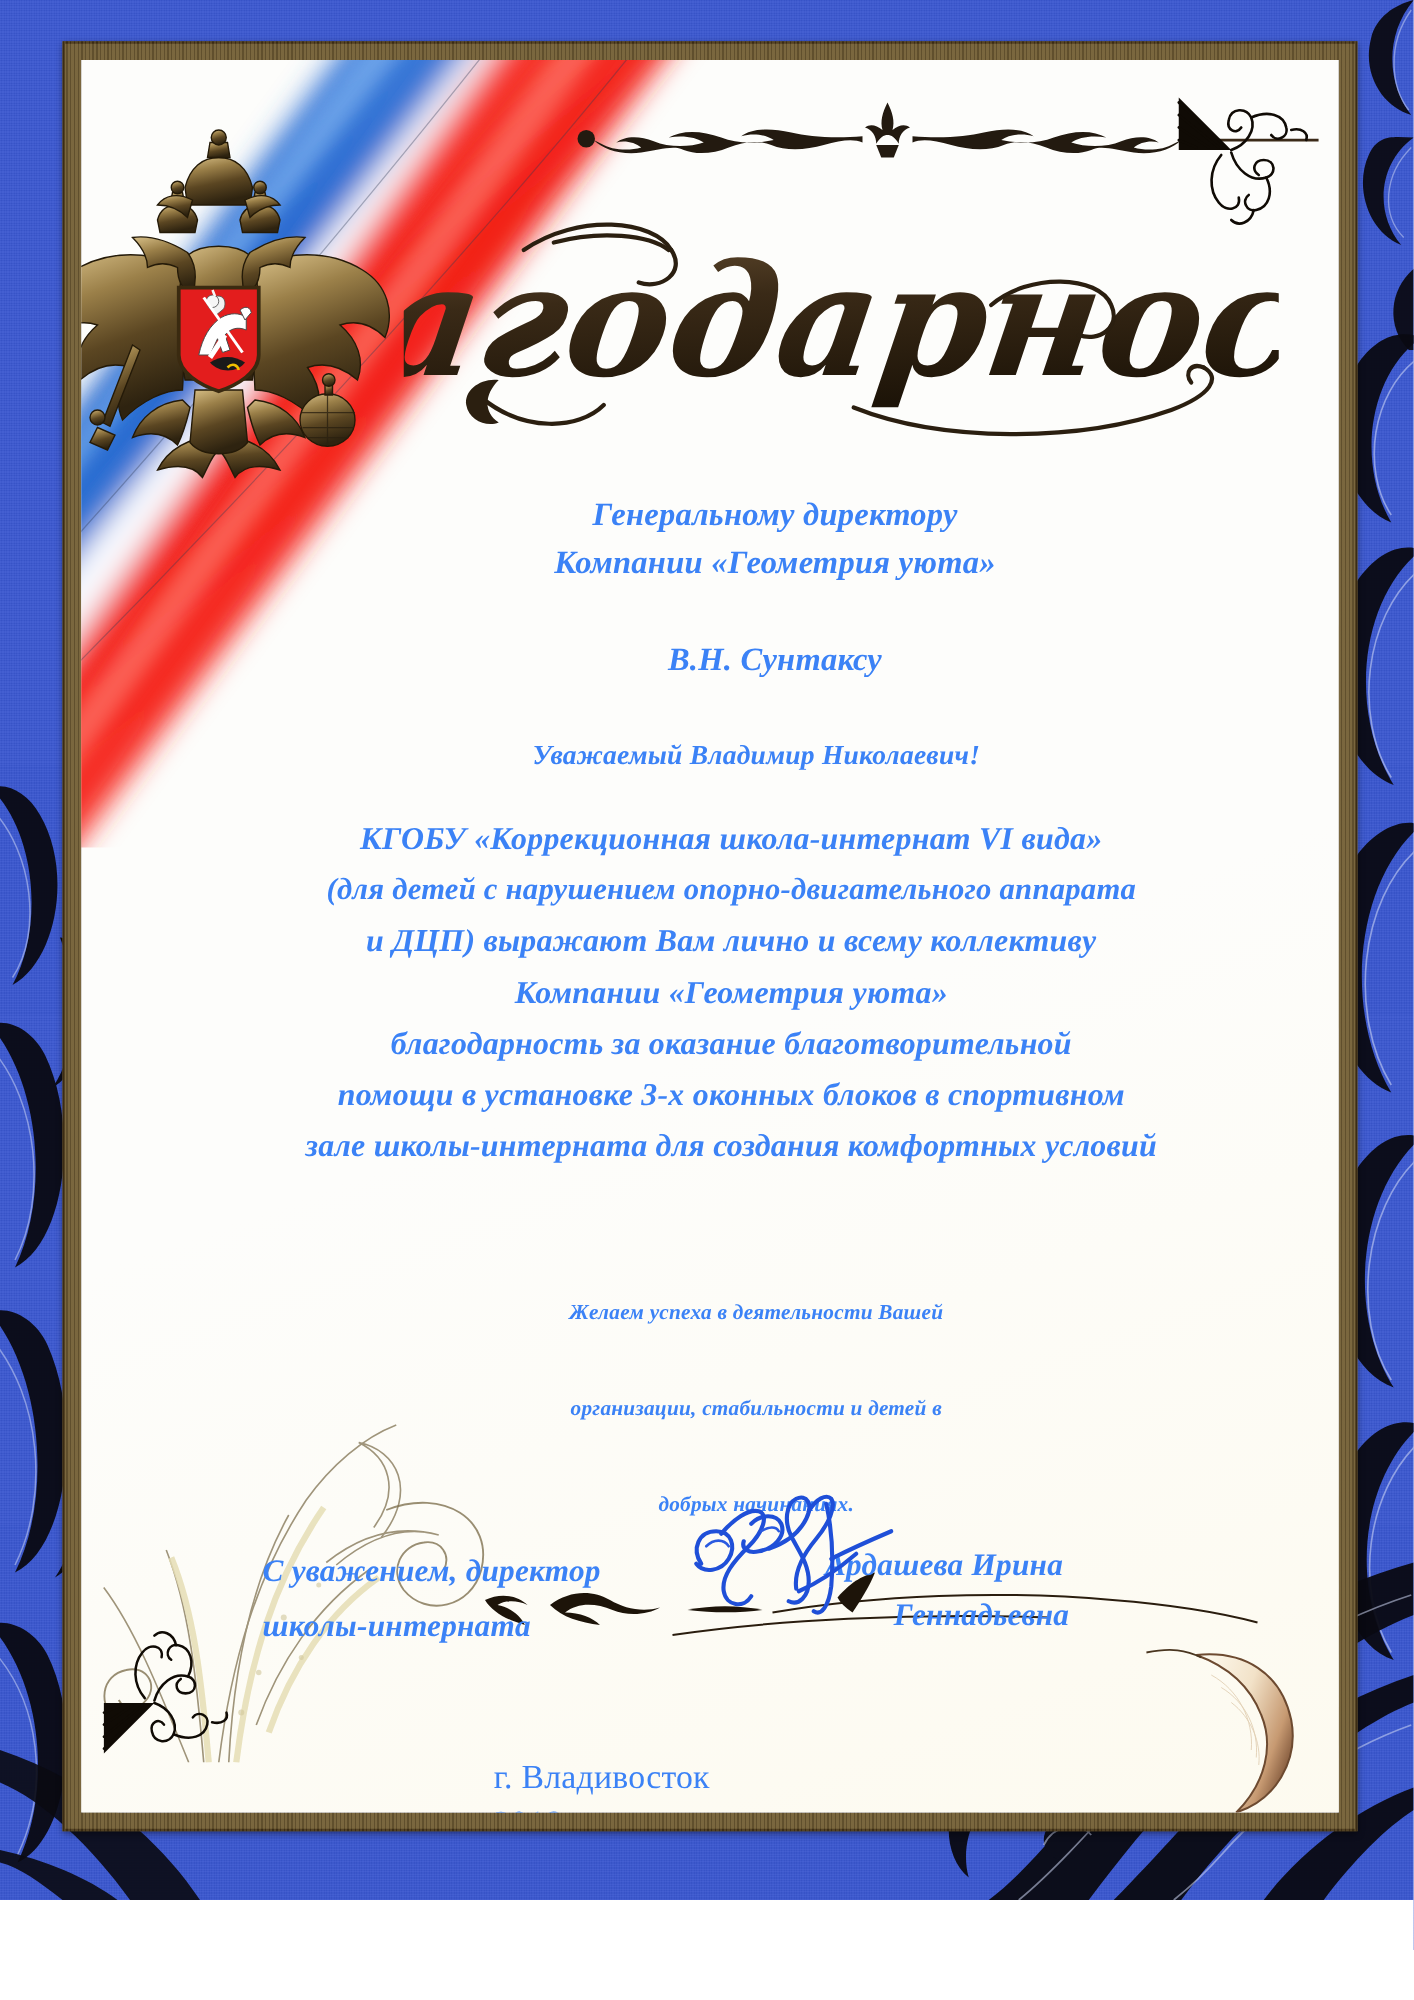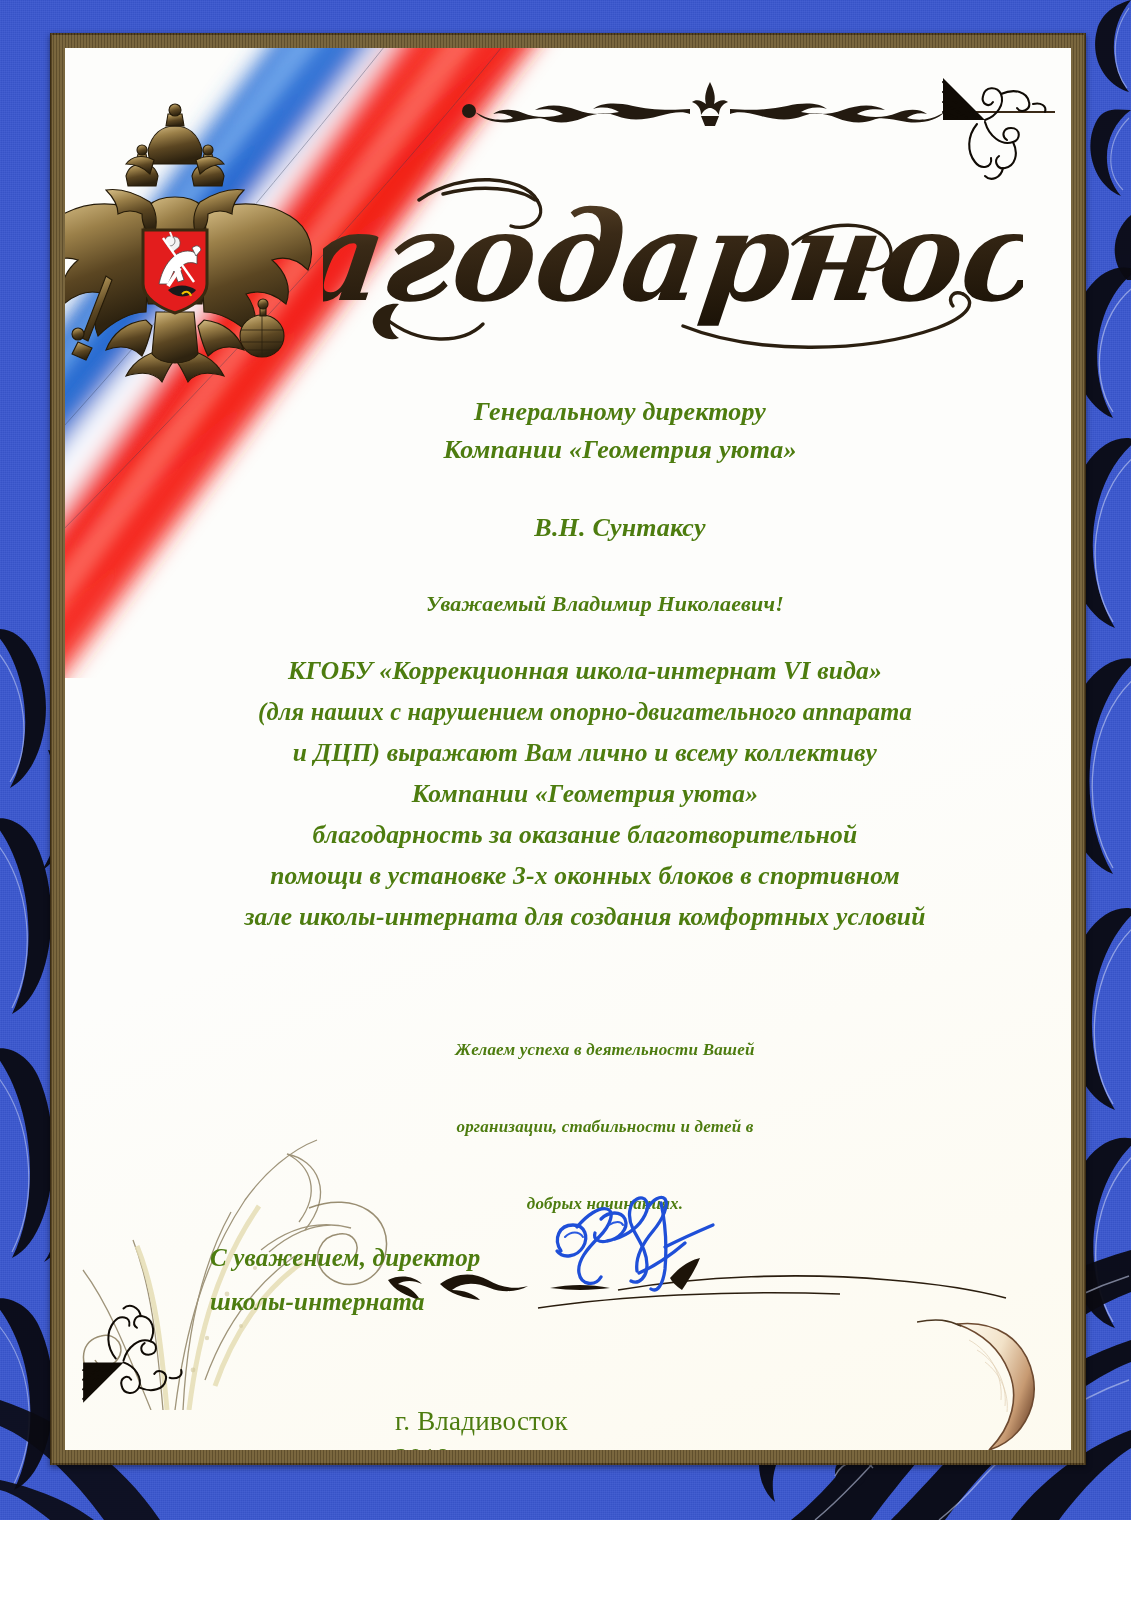--- a/index.html
+++ b/index.html
@@ -87,21 +87,21 @@
   #botanical{position:absolute;left:-10px;bottom:40px;width:430px;height:330px;z-index:12;pointer-events:none;opacity:.85;}
 
   
   #curl{position:absolute;right:-6px;bottom:-4px;width:160px;height:170px;z-index:40;pointer-events:none;}
 
   
   #title-wrap{position:absolute;left:258px;top:100px;width:700px;height:220px;z-index:22;}
   #title-svg{width:100%;height:100%;}
 
   
-  .txt{position:absolute;z-index:25;color:#4d7c0f;}
+  .txt{position:absolute;z-index:25;color:#3b82f6;}
   .line{
     font-weight:bold;font-style:italic;white-space:nowrap;
     letter-spacing:.2px;
   }
 
   #addressee{left:205px;top:345px;width:700px;text-align:center;}
   #addressee .line{font-size:26px;line-height:38px;}
   #addressee .nm{margin-top:40px;}
 
   #greeting{left:180px;top:538px;width:720px;text-align:center;}
@@ -438,21 +438,21 @@
       <div class="line">Компании «Геометрия уюта»</div>
       <div class="line nm">В.Н.  Сунтаксу</div>
     </div>
 
     <div class="txt" id="greeting">
       <div class="line">Уважаемый  Владимир Николаевич!</div>
     </div>
 
     <div class="txt" id="body">
       <div class="line">КГОБУ «Коррекционная школа-интернат VI вида»</div>
-      <div class="line l3">(для наших с нарушением опорно-двигательного аппарата</div>
+      <div class="line l3">(для детей с нарушением опорно-двигательного аппарата</div>
       <div class="line">и ДЦП)   выражают  Вам лично и всему  коллективу</div>
       <div class="line">Компании «Геометрия уюта»</div>
       <div class="line">благодарность  за  оказание   благотворительной</div>
       <div class="line">помощи  в  установке  3-х  оконных   блоков  в  спортивном</div>
       <div class="line">зале школы-интерната  для  создания  комфортных  условий</div>
     </div>
 
     <div class="txt" id="wishes">
       <div class="line">Желаем  успеха  в деятельности  Вашей</div>
       <div class="line">организации,  стабильности  и  детей  в</div>
@@ -476,20 +476,24 @@
         <path d="M118 22 C122 40 124 64 122 88 C120 104 114 112 108 108"></path>
         <path d="M122 66 C138 58 156 50 170 44"></path>
         <path d="M96 92 C110 86 128 74 142 62"></path>
       </g>
       <g fill="none" stroke="#2a5ae0" stroke-width="2.1" stroke-linecap="round">
         <path d="M22 56 C28 50 36 50 40 56"></path>
         <path d="M66 44 C72 40 78 40 80 44"></path>
       </g>
     </svg>
 
+    <div class="txt" id="signer">
+      <div class="line">Ардашева  Ирина</div>
+      <div class="line l2">Геннадьевна</div>
+    </div>
 
     <div class="txt" id="place">
       <div class="line">г. Владивосток</div>
       <div class="line">2018 год</div>
     </div>
 
     <svg class="corner" id="corner-tr" viewBox="0 0 130 130">
       <g transform="scale(-1,1) translate(-130,0)">
         <g fill="#100b05">
           <path d="M120 20 L120 62 L78 62 Z"></path>

